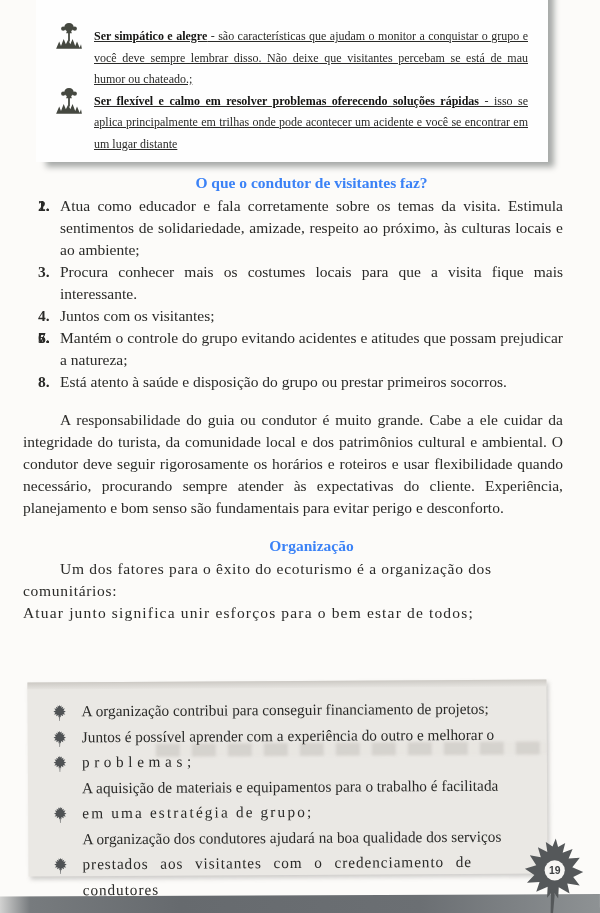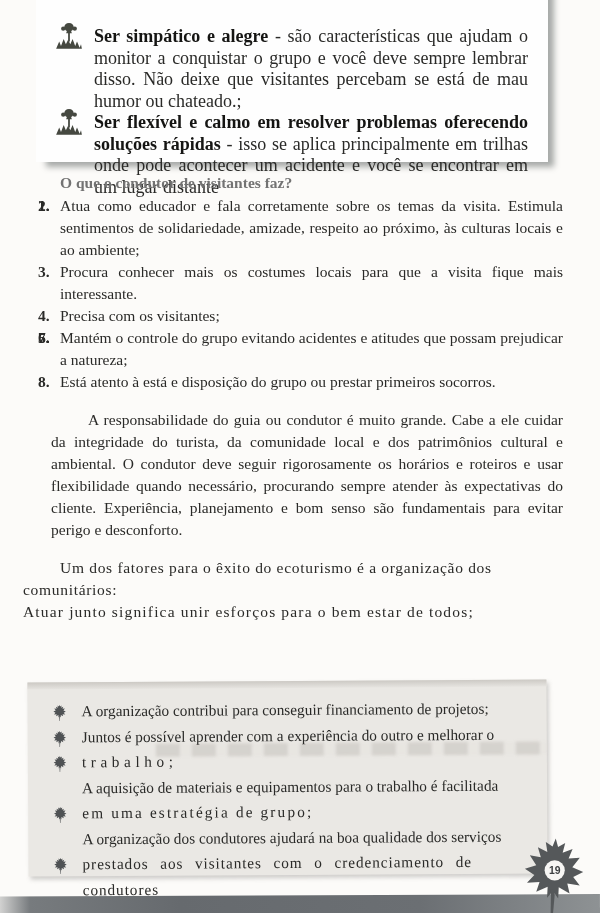--- a/index.html
+++ b/index.html
@@ -18,59 +18,60 @@
     position: absolute;
     left: 36px; top: -16px;
     width: 512px; height: 178px;
     background: #fefefe;
     box-shadow: 8px 7px 6px -2px #a7aaa8;
     padding: 42px 20px 6px 12px;
   }
   .hl-item {
     position: relative;
     padding-left: 46px;
-    font-size: 18px;
+    font-size: 12px;
     line-height: 21.5px;
     text-align: justify;
+    text-decoration: underline;
   }
   .hl-item .sprout {
     position: absolute; left: 6px; top: -4px;
     width: 30px; height: 32px;
   }
   .hl-item b { color: #151513; }
 
   
   .main {
     position: absolute;
     left: 23px; top: 172px;
     width: 540px;
     font-size: 15.5px;
     line-height: 22px;
   }
   .sec-heading {
     margin-left: 37px;
     font-weight: bold;
-    color: #737373;
+    color: #3b82f6;
     margin-bottom: 1px;
+    text-align: center;
   }
   .num-list { list-style: none; margin-left: 15px; }
   .num-list li {
     position: relative;
     padding-left: 22px;
     text-align: justify;
   }
   .num-list .num {
     position: absolute; left: 0; top: 0;
     font-weight: bold;
   }
   .gap-sm { height: 16px; }
   .para {
     text-align: justify;
     text-indent: 37px;
-    margin-left: 28px;
   }
   .org-line1 { text-indent: 37px; letter-spacing: 0.045em; }
   .org-line2 { letter-spacing: 0.075em; }
 
   
   .gray-box {
     position: absolute;
     left: 28px; top: 681px;
     width: 519px; height: 194px;
     background: #eae8e4;
@@ -166,31 +167,32 @@
 </div>
 
 <div class="main">
 
   <div class="sec-heading">O que o condutor de visitantes faz?</div>
 
   <ul class="num-list">
     <li><span class="num">1.</span></li>
     <li><span class="num">2.</span><span>Atua como educador e fala corretamente sobre os temas da visita. Estimula sentimentos de solidariedade, amizade, respeito ao próximo, às culturas locais e ao ambiente;</span></li>
     <li><span class="num">3.</span><span>Procura conhecer mais os costumes locais para que a visita fique mais interessante.</span></li>
-    <li><span class="num">4.</span><span>Precisa com os visitantes;</span></li>
+    <li><span class="num">4.</span><span>Juntos com os visitantes;</span></li>
     <li><span class="num">5.</span></li>
     <li><span class="num">6.</span></li>
     <li><span class="num">7.</span><span>Mantém o controle do grupo evitando acidentes e atitudes que possam prejudicar a natureza;</span></li>
-    <li><span class="num">8.</span><span>Está atento à está e disposição do grupo ou prestar primeiros socorros.</span></li>
+    <li><span class="num">8.</span><span>Está atento à saúde e disposição do grupo ou prestar primeiros socorros.</span></li>
   </ul>
 
   <div class="gap-sm"></div>
   <p class="para">A responsabilidade do guia ou condutor é muito grande. Cabe a ele cuidar da integridade do turista, da comunidade local e dos patrimônios cultural e ambiental. O condutor deve seguir rigorosamente os horários e roteiros e usar flexibilidade quando necessário, procurando sempre atender às expectativas do cliente. Experiência, planejamento e bom senso são fundamentais para evitar perigo e desconforto.</p>
 
   <div class="gap-sm"></div>
+  <div class="sec-heading">Organização</div>
   <div class="org-line1">Um dos fatores para o êxito do ecoturismo é a organização dos comunitários:</div>
   <div class="org-line2">Atuar junto significa unir esforços para o bem estar de todos;</div>
 
 </div>
 
 <div class="gray-box">
   <div class="ghost-smudge"></div>
 
   <div class="gbox-line">
     <span class="leaf-bullet">
@@ -218,21 +220,21 @@
 
   <div class="gbox-line">
     <span class="leaf-bullet">
       <svg viewBox="0 0 100 115" width="16" height="17">
           <g fill="#4f5254">
             <path d="M50 2 L54 14 L64 8 L61 22 L75 16 L70 30 L86 28 L76 42 L92 48 L78 56 L88 68 L70 66 L74 80 L58 72 L58 88 L50 78 L42 88 L42 72 L26 80 L30 66 L12 68 L22 56 L8 48 L24 42 L14 28 L30 30 L25 16 L39 22 L36 8 L46 14 Z"></path>
             <path d="M47 76 L53 76 L51.5 112 L48.5 112 Z"></path>
           </g>
         </svg>
     </span>
-    <span class="ls-wide">trabalho;</span>
+    <span class="ls-wide">problemas;</span>
   </div>
 
   <div class="gbox-line">
     <span>A aquisição de materiais e equipamentos para o trabalho é facilitada</span>
   </div>
 
   <div class="gbox-line">
     <span class="leaf-bullet">
       <svg viewBox="0 0 100 115" width="16" height="17">
           <g fill="#4f5254">

